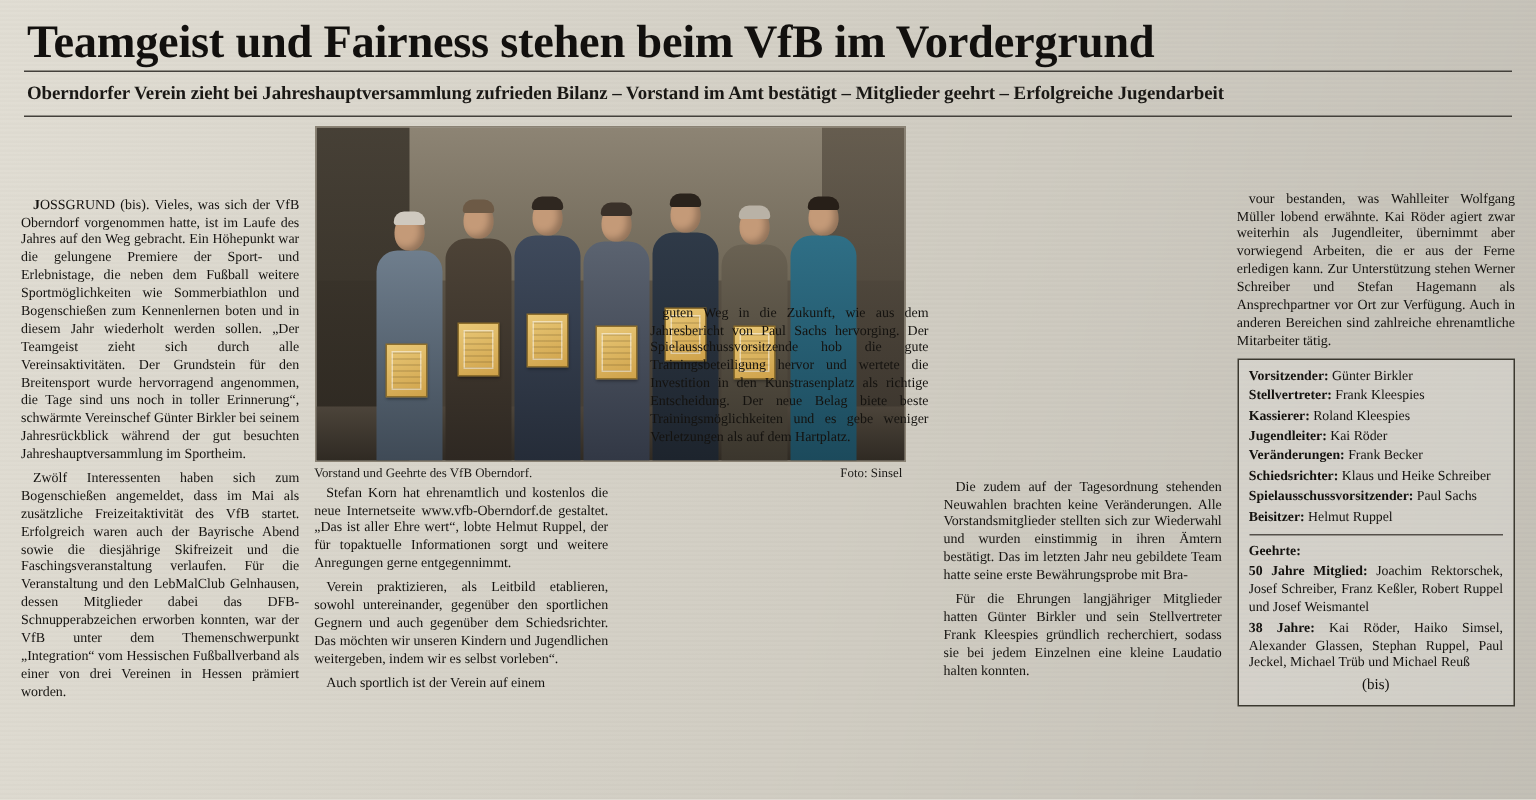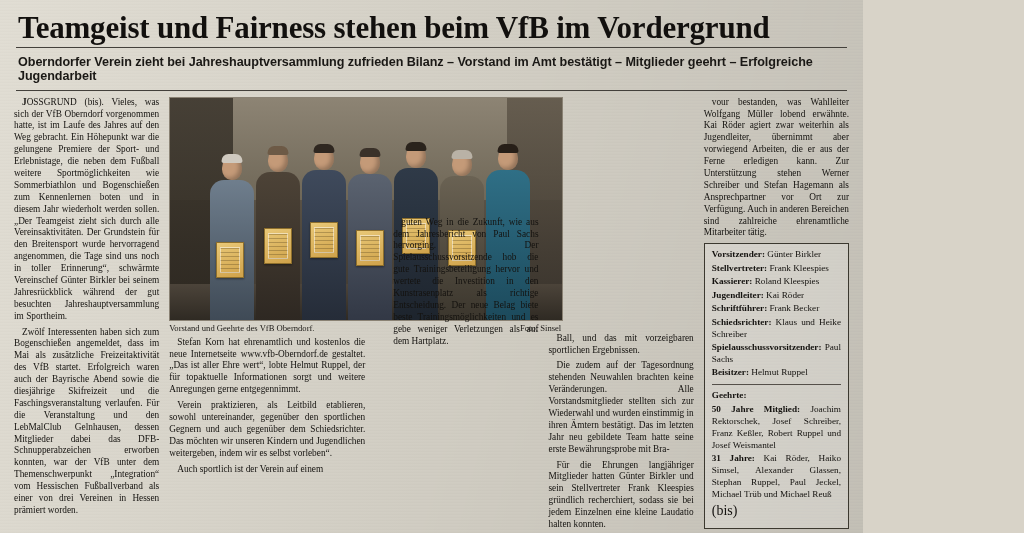--- a/index.html
+++ b/index.html
@@ -8,21 +8,21 @@
   }
   body {
     width: 1024px;
     height: 533px;
     overflow: hidden;
     background: #d8d3c8;
     font-family: "Liberation Serif", serif;
   }
   .page {
     position: relative;
-    width: 863px;
+    width: 1024px;
     height: 533px;
     background:
       linear-gradient(105deg, rgba(255,255,255,0.10), rgba(0,0,0,0.06) 55%, rgba(0,0,0,0.12)),
       #dedacf;
     box-sizing: border-box;
     padding: 10px 14px 6px 14px;
   }
   .paper-noise {
     position: absolute;
     inset: 0;
@@ -36,21 +36,21 @@
     font-family: "Liberation Serif", serif;
     font-weight: bold;
     font-size: 31px;
     line-height: 1.02;
     color: #12100e;
     letter-spacing: -0.2px;
     margin: 2px 0 0 0;
     padding: 0 4px;
   }
   .subhead {
-    font-family: Liberation Sans, sans-serif;
+    font-family: Liberation Serif, serif;
     font-weight: bold;
     font-size: 12.6px;
     color: #1a1815;
     margin-top: 7px;
     padding: 0 4px 4px 4px;
     letter-spacing: -0.05px;
   }
   .rule {
     border: 0;
     border-top: 1px solid #43403b;
@@ -67,25 +67,25 @@
     line-height: 1.28;
     text-align: justify;
     color: #14120f;
     position: relative;
   }
   .col p {
     margin: 0 0 4px 0;
     text-indent: 8px;
     hyphens: auto;
   }
-  .col-1 { width: 186px; }
+  .col-1 { width: 186px; margin-top: 48px; }
   .col-2 { width: 196px; }
   .col-3 { width: 186px; }
   .col-4 { width: 186px; }
-  .col-5 { width: 186px; }
+  .col-5 { width: 186px; margin-top: 44px; }
 
   .dropcap-para::first-letter {
     font-weight: bold;
   }
 
   .photo-wrap {
     width: 392px;
     margin-bottom: 3px;
   }
   .photo {
@@ -190,22 +190,22 @@
   }
   .box .label {
     font-weight: bold;
   }
   .box hr {
     border: 0;
     border-top: 1px solid #55504a;
     margin: 5px 0 5px 0;
   }
   .end {
-    text-align: left;
-    font-size: 14px;
+    text-align: center;
+    font-size: 10px;
   }
   .photo-caption-name { text-align: left; }
   .photo-caption-credit { text-align: right; }
 </style>
 </head>
 <body>
 
 <div class="page">
   <div class="paper-noise"></div>
 
@@ -278,21 +278,20 @@
       <p>Stefan Korn hat ehrenamtlich und kostenlos die neue Internetseite www.vfb-Oberndorf.de gestaltet. „Das ist aller Ehre wert“, lobte Helmut Ruppel, der für topaktuelle Informationen sorgt und weitere Anregungen gerne entgegennimmt.</p>
       <p>Verein praktizieren, als Leitbild etablieren, sowohl untereinander, gegenüber den sportlichen Gegnern und auch gegenüber dem Schiedsrichter. Das möchten wir unseren Kindern und Jugendlichen weitergeben, indem wir es selbst vorleben“.</p>
       <p>Auch sportlich ist der Verein auf einem</p>
     </div>
 
     <div class="col col-3" style="padding-top:120px;margin-left:18px;">
       <p>guten Weg in die Zukunft, wie aus dem Jahresbericht von Paul Sachs hervorging. Der Spielausschussvorsitzende hob die gute Trainingsbeteiligung hervor und wertete die Investition in den Kunstrasenplatz als richtige Entscheidung. Der neue Belag biete beste Trainingsmöglichkeiten und es gebe weniger Verletzungen als auf dem Hartplatz.</p>
     </div>
 
     <div class="col col-4" style="padding-top:236px;">
-      <p>Ball, und das mit vorzeigbaren sportlichen Ergebnissen.</p>
       <p>Die zudem auf der Tagesordnung stehenden Neuwahlen brachten keine Veränderungen. Alle Vorstandsmitglieder stellten sich zur Wiederwahl und wurden einstimmig in ihren Ämtern bestätigt. Das im letzten Jahr neu gebildete Team hatte seine erste Bewährungsprobe mit Bra-</p>
       <p>Für die Ehrungen langjähriger Mitglieder hatten Günter Birkler und sein Stellvertreter Frank Kleespies gründlich recherchiert, sodass sie bei jedem Einzelnen eine kleine Laudatio halten konnten.</p>
     </div>
 
     <div class="col col-5">
       <p>vour bestanden, was Wahlleiter Wolfgang Müller lobend erwähnte. Kai Röder agiert zwar weiterhin als Jugendleiter, übernimmt aber vorwiegend Arbeiten, die er aus der Ferne erledigen kann. Zur Unterstützung stehen Werner Schreiber und Stefan Hagemann als Ansprechpartner vor Ort zur Verfügung. Auch in anderen Bereichen sind zahlreiche ehrenamtliche Mitarbeiter tätig.</p>
 
       <div class="box">
 
         <div class="line">
@@ -305,21 +304,21 @@
         </div>
         <div class="line">
           <span class="label">Kassierer:</span>
           <span>Roland Kleespies</span>
         </div>
         <div class="line">
           <span class="label">Jugendleiter:</span>
           <span>Kai Röder</span>
         </div>
         <div class="line">
-          <span class="label">Schriftführer:</span>
+          <span class="label">Veränderungen:</span>
           <span>Frank Becker</span>
         </div>
         <div class="line">
           <span class="label">Schiedsrichter:</span>
           <span>Klaus und Heike Schreiber</span>
         </div>
         <div class="line">
           <span class="label">Spielausschussvorsitzender:</span>
           <span>Paul Sachs</span>
         </div>
@@ -331,21 +330,21 @@
         <hr>
 
         <div class="line">
           <span class="label">Geehrte:</span>
         </div>
         <div class="line">
           <span class="label">50 Jahre Mitglied:</span>
           <span>Joachim Rektorschek, Josef Schreiber, Franz Keßler, Robert Ruppel und Josef Weismantel</span>
         </div>
         <div class="line">
-          <span class="label">31 Jahre:</span>
+          <span class="label">38 Jahre:</span>
           <span>Kai Röder, Haiko Simsel, Alexander Glassen, Stephan Ruppel, Paul Jeckel, Michael Trüb und Michael Reuß</span>
         </div>
         <div class="end">(bis)</div>
       </div>
     </div>
 
   </div>
 </div>
 
 </body></html>

